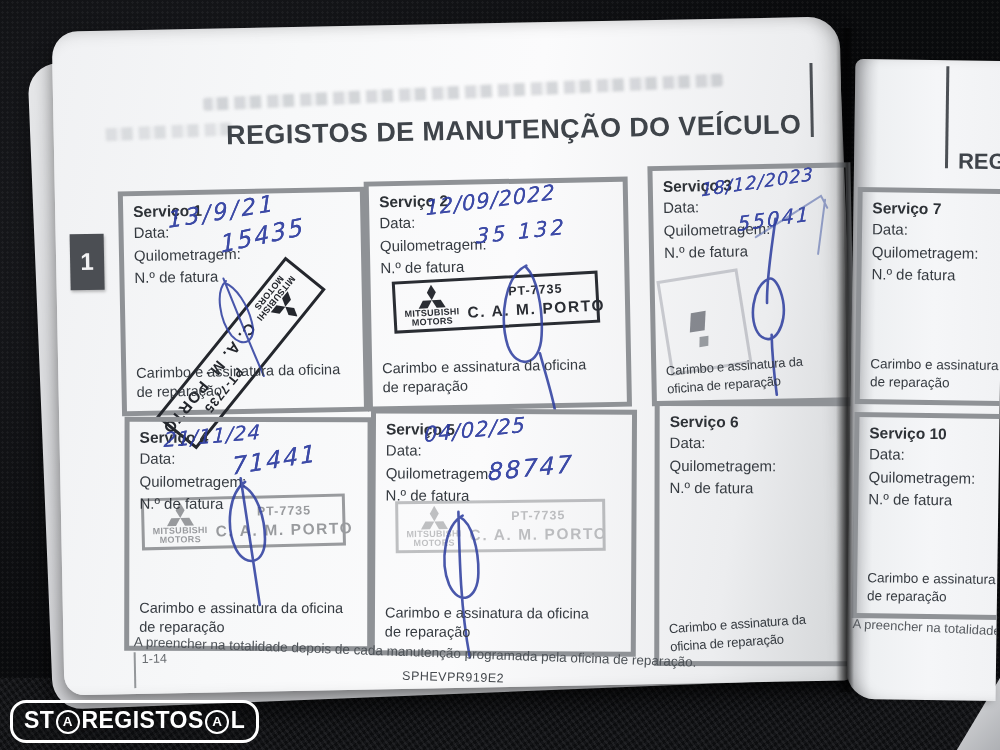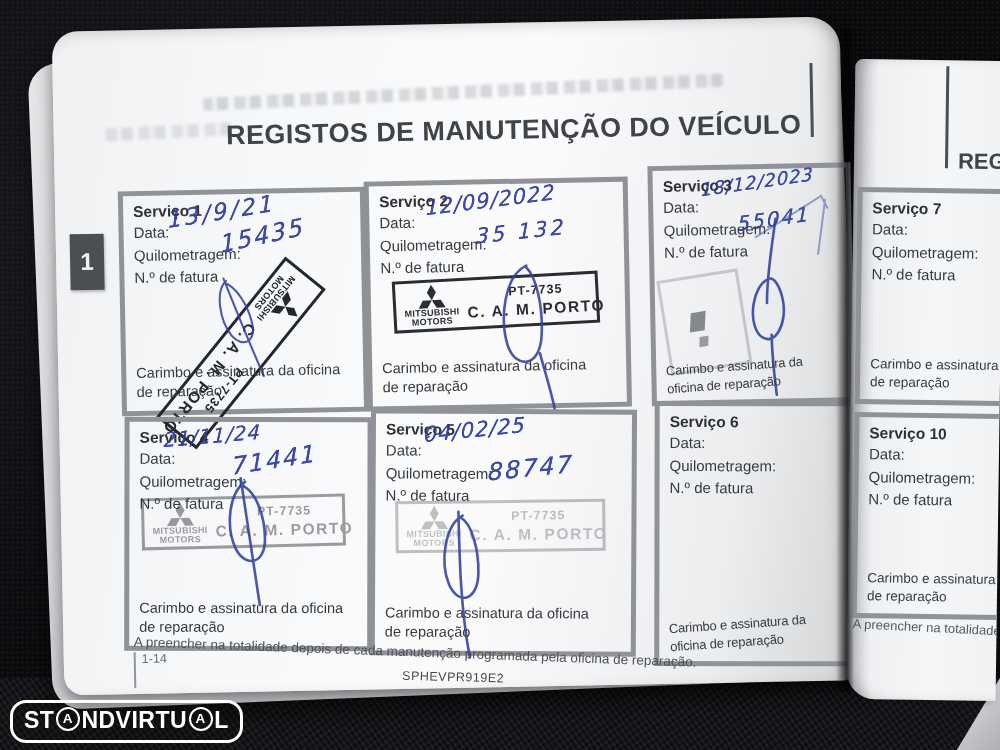--- a/index.html
+++ b/index.html
@@ -125,21 +125,21 @@
   #b7{top:128px;height:207px;}
   #b10{top:353px;height:196px;}
   .page-right .sbox-caption{width:200px;font-size:13.5px;}
   .right-footer{position:absolute;left:5px;top:560px;font-size:13px;color:#55595e;white-space:nowrap;
     transform:rotate(2deg);}
 
   .gutter{position:absolute;left:836px;top:28px;width:18px;height:664px;z-index:5;pointer-events:none;
     background:linear-gradient(90deg,transparent, rgba(0,0,0,.45) 45%, rgba(0,0,0,.65) 62%, transparent);}
 
   
-  .watermark{position:absolute;left:10px;top:700px;z-index:20;display:inline-flex;align-items:flex-start;
+  .watermark{position:absolute;left:10px;top:700px;z-index:20;display:inline-flex;align-items:flex-end;
     border:3px solid #fff;border-radius:16px;padding:4px 11px 6px;color:#fff;font-weight:bold;
     font-size:23px;letter-spacing:.5px;background:rgba(10,10,12,.18);}
   .circle-a{display:inline-flex;width:20px;height:20px;border:2.6px solid #fff;border-radius:50%;
     align-items:center;justify-content:center;font-size:13.5px;margin:0 1.5px;line-height:1;}
 </style>
 </head>
 <body>
 
 <div class="scene">
   <div class="fabric"></div>
@@ -327,17 +327,17 @@
     </div>
 
     <div class="right-footer">A preencher na totalidade de</div>
   </div>
 
   <div class="gutter"></div>
 
   <div class="watermark">
     <span>ST</span>
     <span class="circle-a">A</span>
-    <span>NDVIRTU</span>
+    <span>REGISTOS</span>
     <span class="circle-a">A</span>
     <span>L</span>
   </div>
 </div>
 
 </body></html>

